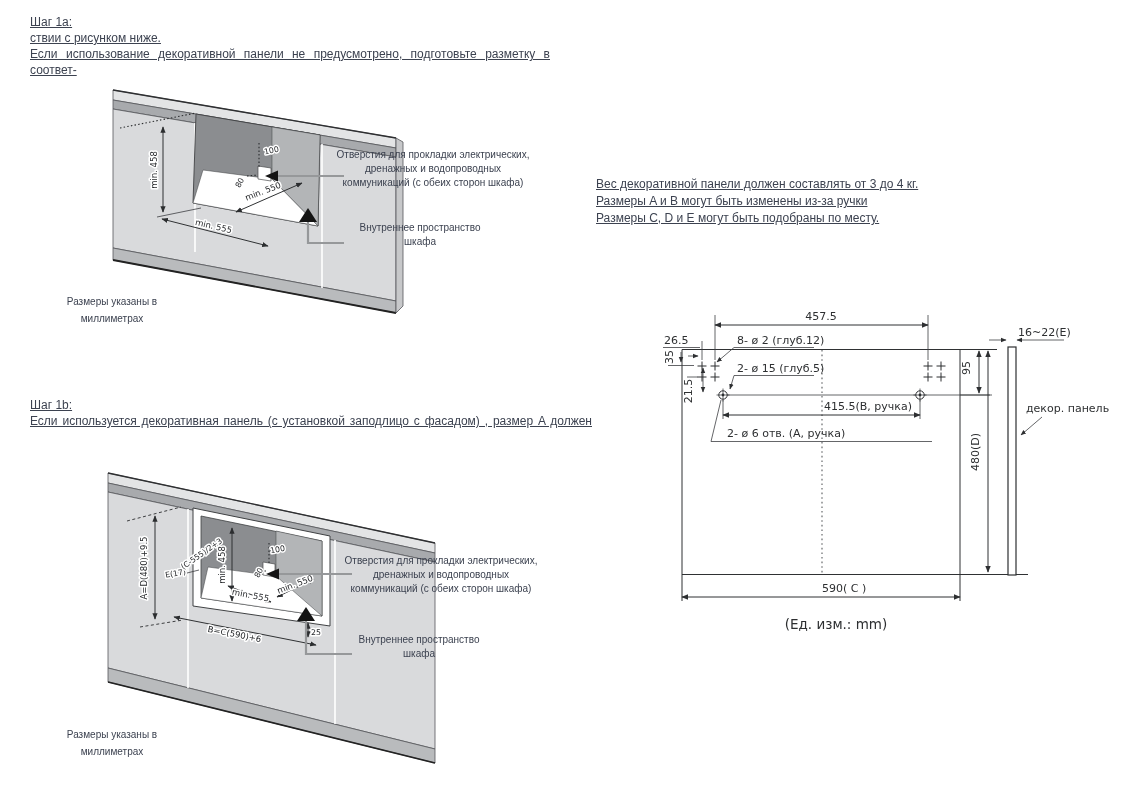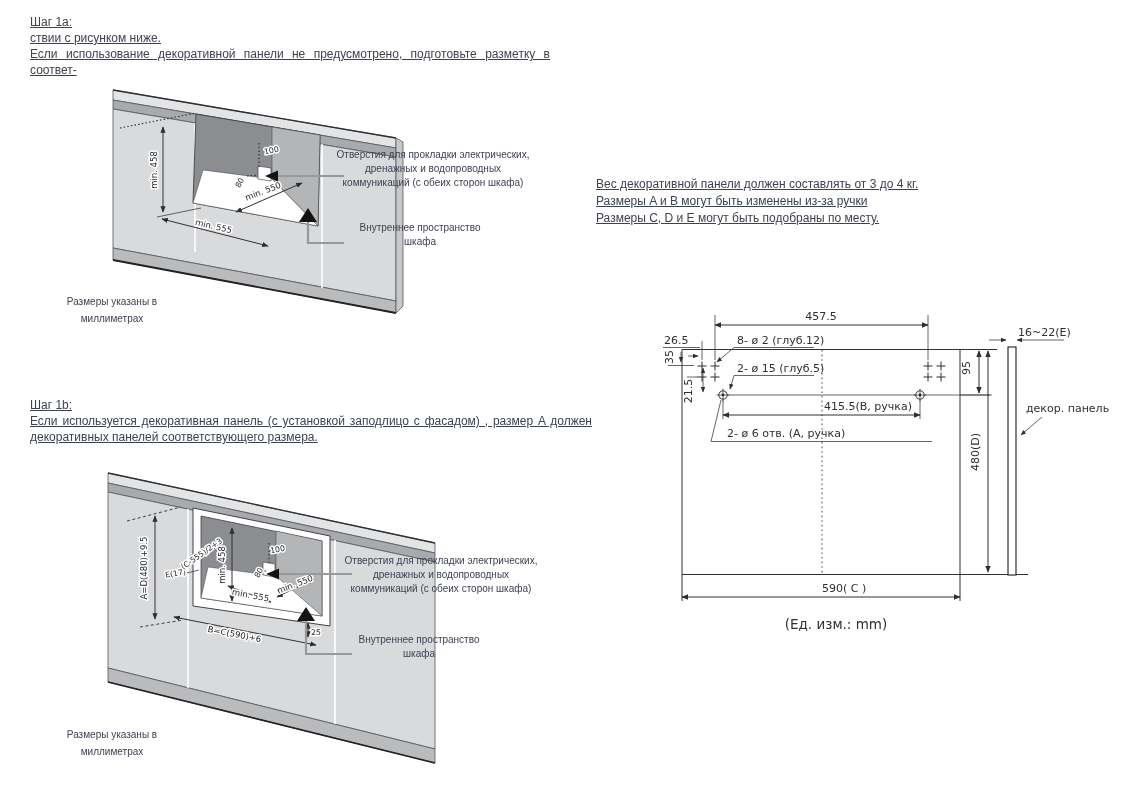--- a/index.html
+++ b/index.html
@@ -100,21 +100,20 @@
 
     <g>
       <text class="units" text-anchor="middle" x="112" y="305">Размеры указаны в</text>
       <text class="units" text-anchor="middle" x="112" y="322">миллиметрах</text>
     </g>
   </svg>
 
   <div class="tblock" style="left:30px;top:349px;width:562px;margin-top:48px;">
     <div class="ln">Шаг 1b:</div>
     <div class="ln just">Если используется декоративная панель (с установкой заподлицо с фасадом) , размер A должен</div>
-    <div class="ln">декоративных панелей соответствующего размера.</div>
   </div>
 
   <svg style="left:85px;top:455px;width:485px;height:322px;" viewBox="85 455 485 322">
     <defs>
       <marker id="arB" viewBox="0 0 10 10" refX="9" refY="5" markerWidth="6.5" markerHeight="6.5" orient="auto-start-reverse">
           <path d="M0,1L10,5L0,9z" fill="#2b2d2f"></path>
         </marker>
     </defs>
 
     <g>

